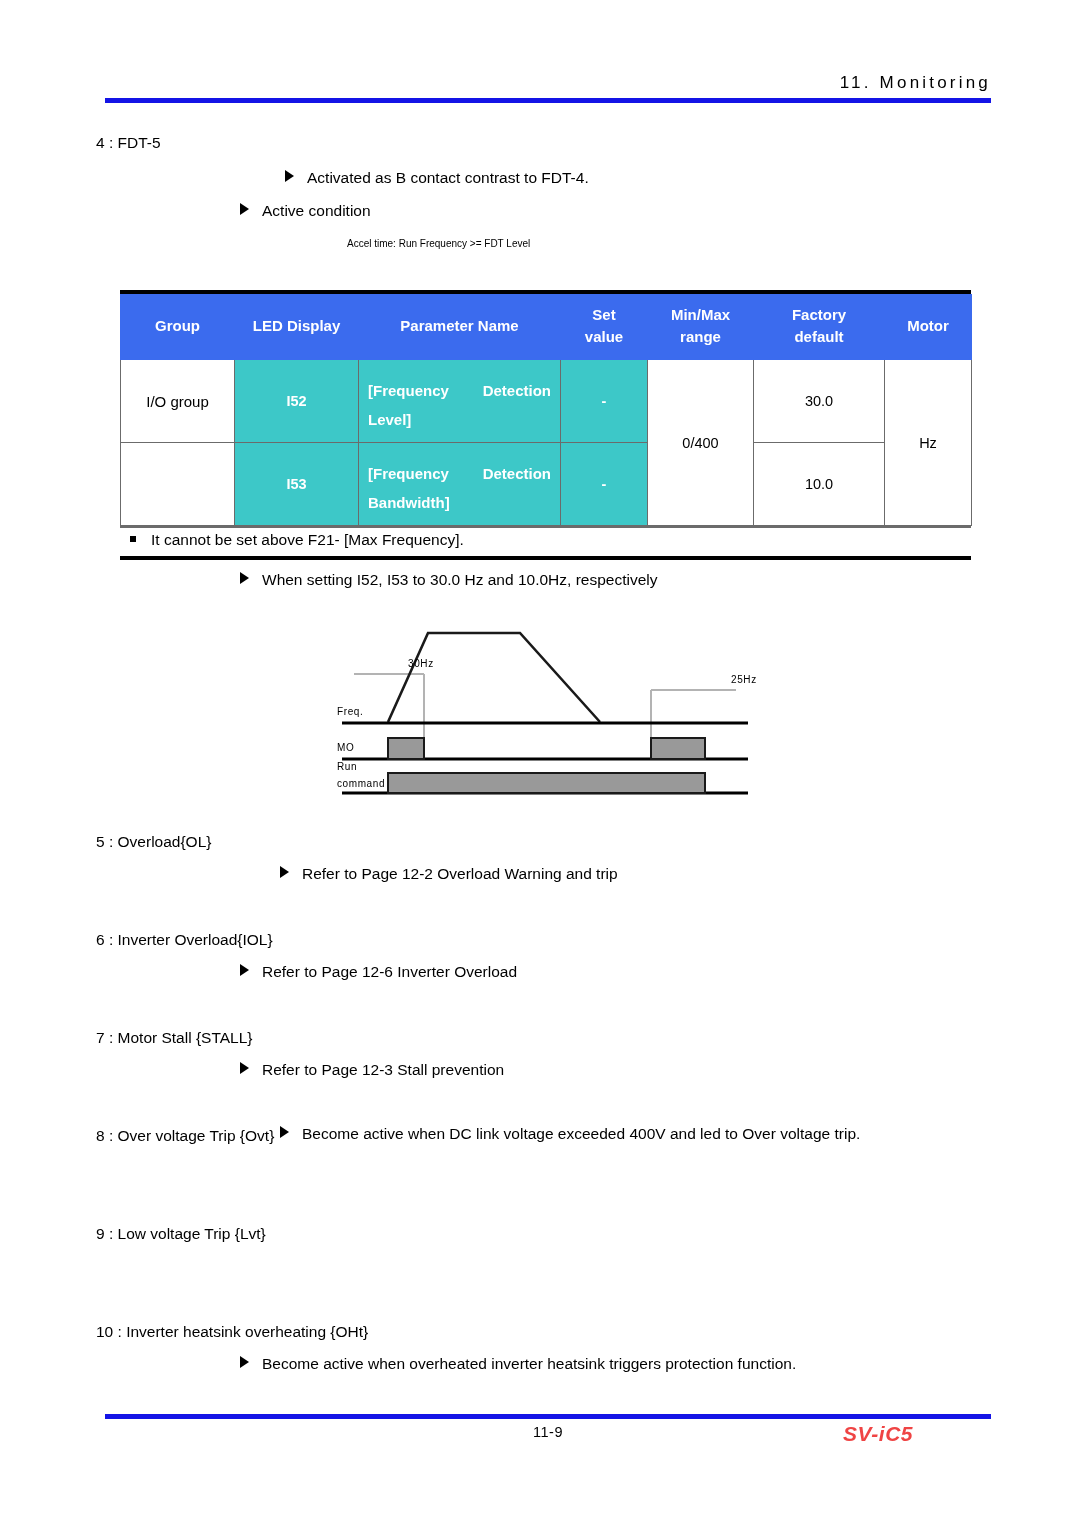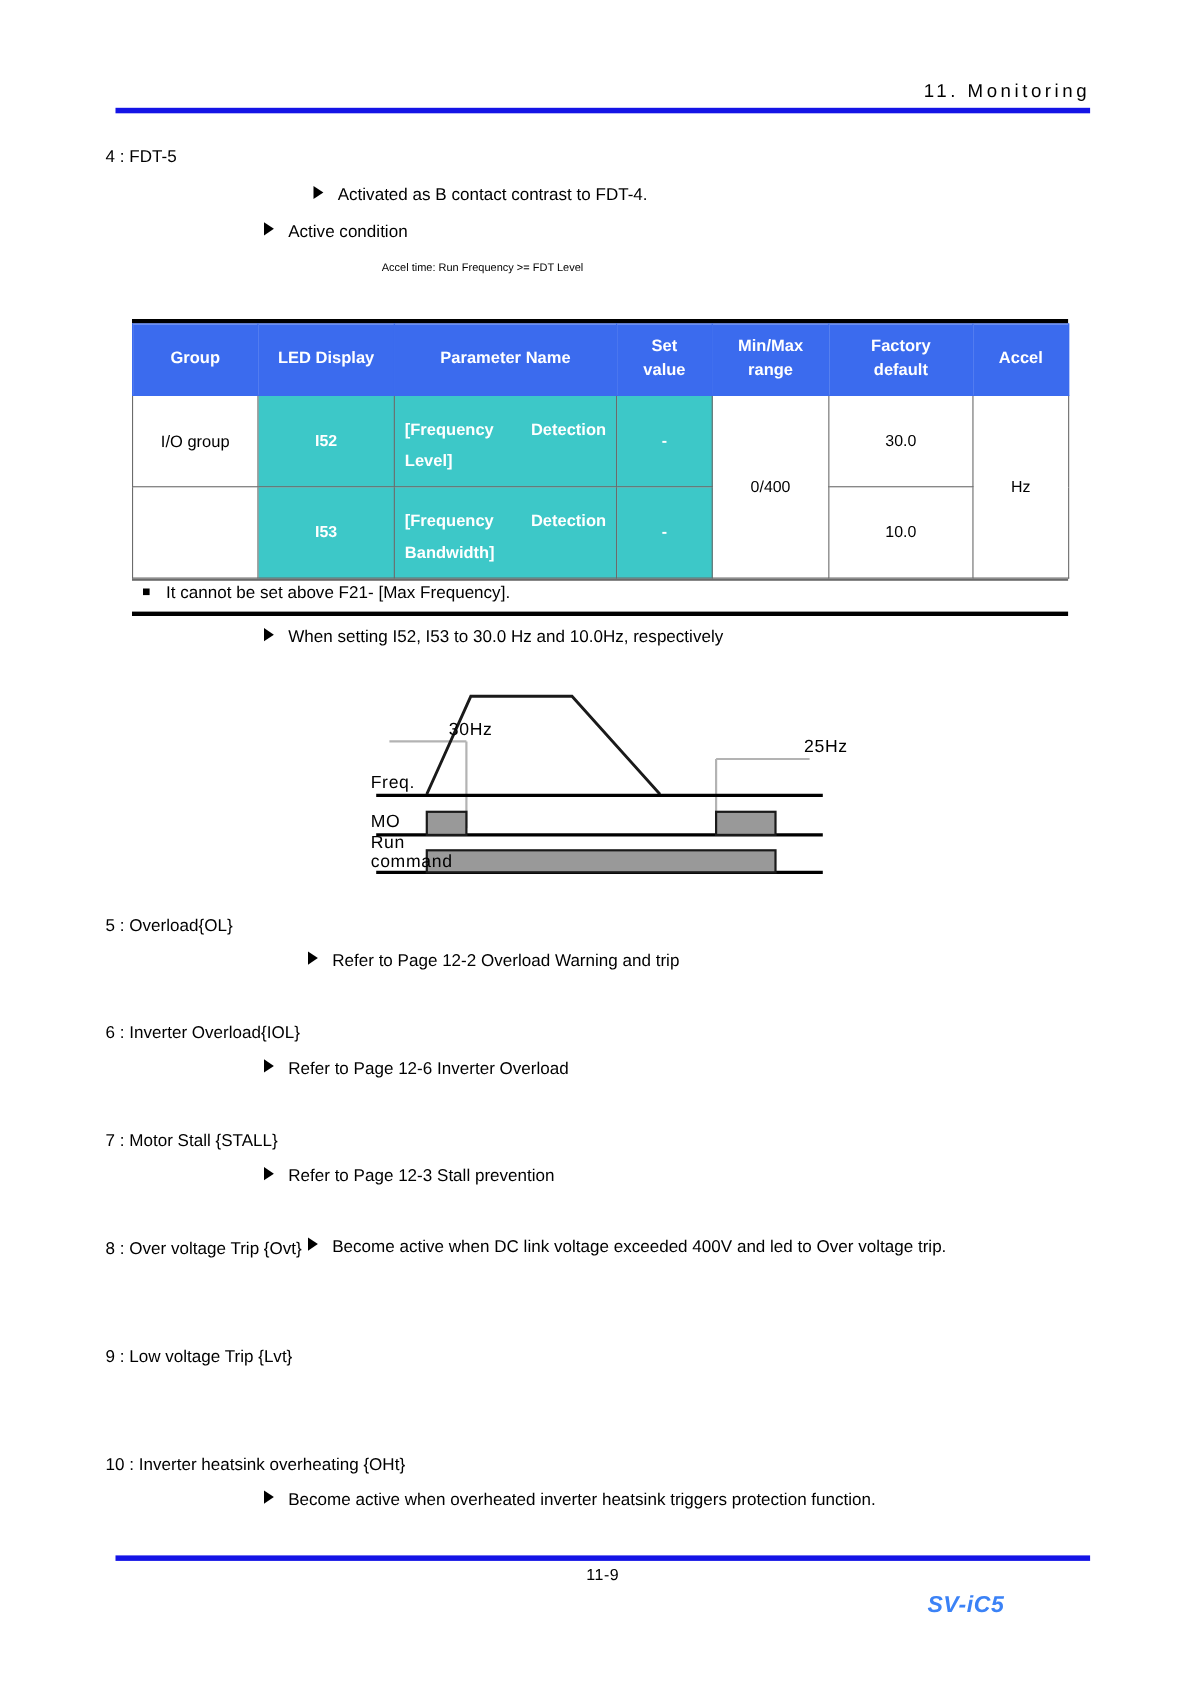--- a/index.html
+++ b/index.html
@@ -66,36 +66,36 @@
   td.grp-blank{border-top:none;}
   .tbl-bottom{height:2px;background:#6b6b6b;width:851px;}
 
   
   .note-rule{position:absolute;left:120px;top:556px;width:851px;height:4px;background:#000;}
 
   
   .diagram{position:absolute;left:340px;top:612px;width:410px;height:185px;}
   .diagram svg{display:block;}
   .dlabel{
-    position:absolute;font-size:16px;letter-spacing:0.6px;
+    position:absolute;font-size:10px;letter-spacing:0.6px;
     line-height:16px;white-space:nowrap;color:#000;
   }
 
   
   .ftr{position:absolute;left:105px;top:1414px;width:886px;}
   .ftr-rule{height:5px;background:#1414e6;}
   .ftr-row{position:relative;height:30px;margin-top:5px;}
   .ftr-page{
     position:absolute;left:0;right:0;text-align:center;
     font-size:14.5px;letter-spacing:0.5px;
   }
   .ftr-model{
     position:absolute;right:78px;top:-2px;
-    color:#3b82f6;font-style:italic;font-weight:bold;
-    font-size:21px;letter-spacing:0.5px;margin-top:25px;
+    color:#ef4444;font-style:italic;font-weight:bold;
+    font-size:21px;letter-spacing:0.5px;
   }
 </style>
 </head>
 <body>
 
 <div class="page">
 
   <div class="hdr">
     <div class="hdr-title">11. Monitoring</div>
     <div class="hdr-rule"></div>
@@ -135,21 +135,21 @@
             <span>value</span>
           </th>
           <th>
             <span>Min/Max</span><br>
             <span>range</span>
           </th>
           <th>
             <span>Factory</span><br>
             <span>default</span>
           </th>
-          <th>Accel</th>
+          <th>Motor</th>
         </tr>
       </thead>
       <tbody>
         <tr style="height:66px;">
           <td class="grp" rowspan="1">I/O group</td>
           <td class="teal">I52</td>
           <td class="teal pname"><span>[Frequency</span>
             <span>Detection</span>
             <span>Level]</span></td>
           <td class="teal">-</td>

